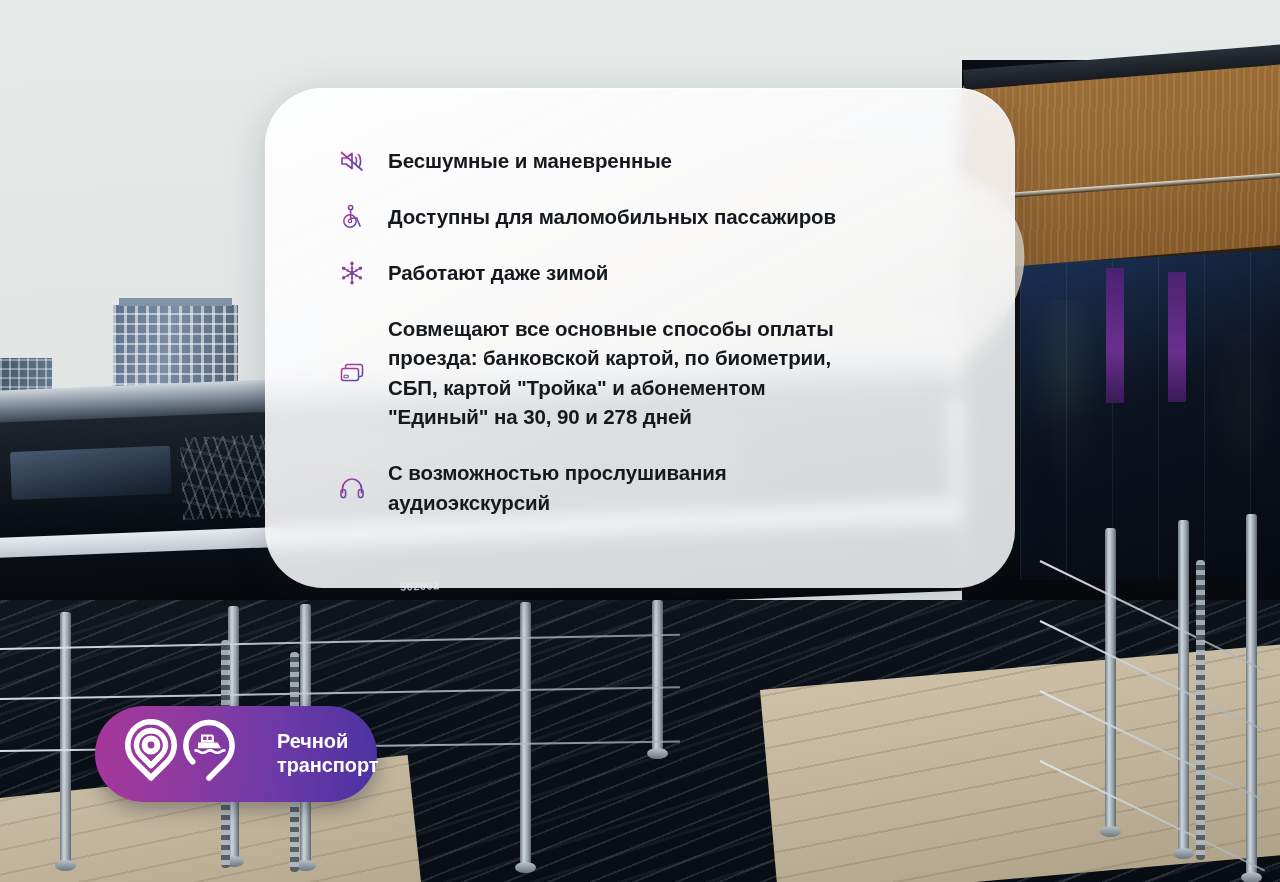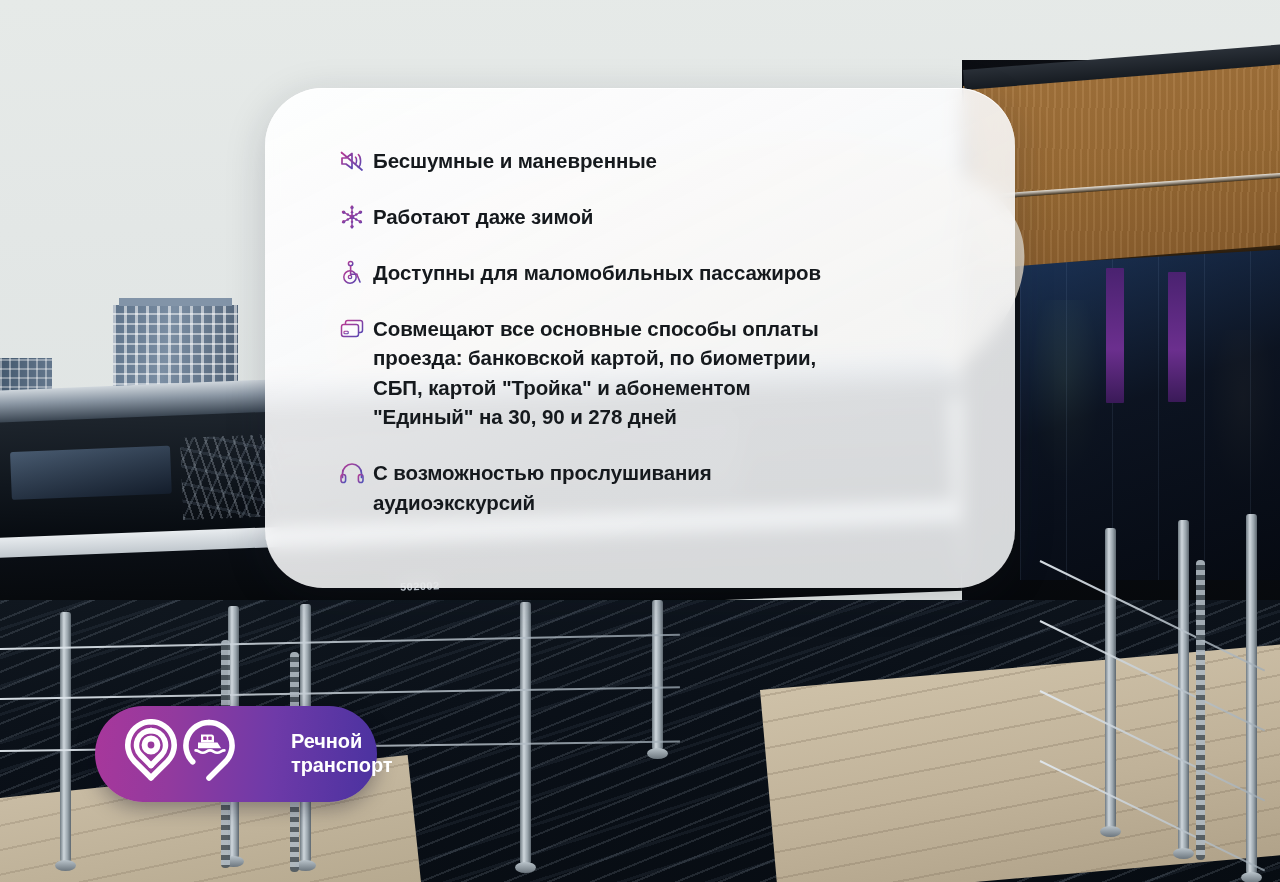--- a/index.html
+++ b/index.html
@@ -226,22 +226,22 @@
     box-shadow: 0 10px 40px rgba(20,30,45,.18), inset 0 1px 0 rgba(255,255,255,.85);
     overflow: hidden;
   }
   .card-inner {
     position: absolute;
     left: 72px; top: 58px; right: 40px;
   }
 
   .feature-row {
     display: flex;
-    align-items: flex-start;
-    gap: 6px;
+    align-items: center;
+    gap: 21px;
     margin-bottom: 26px;
   }
   .feature-row:last-child { margin-bottom: 0; }
   .feature-row.tall { margin-bottom: 27px; }
 
   .feat-icon {
     flex: 0 0 30px;
     width: 30px; height: 30px;
     margin-top: 0px;
     display: flex; align-items: center; justify-content: center;
@@ -270,21 +270,21 @@
     box-shadow: 0 6px 20px rgba(10,10,30,.35);
   }
   .logo-mark { flex: 0 0 auto; display:flex; align-items:center; }
   .logo-text {
     color: #ffffff;
     font-size: 20px;
     font-weight: 700;
     line-height: 1.18;
     letter-spacing: -.1px;
     white-space: pre-line;
-    margin-left: 14px;
+    margin-left: 0;
   }
 </style>
 </head>
 <body>
 
 <div class="stage">
 
   <div class="photo">
     <div class="sky"></div>
 
@@ -355,20 +355,39 @@
             </defs>
             <path d="M4 11h4l6-4.5v15L8 17H4z" stroke="url(#g1)" stroke-width="1.7" stroke-linejoin="round"></path>
             <path d="M17.5 10.2c1.4 1.1 1.4 5.5 0 6.6" stroke="url(#g1)" stroke-width="1.6" stroke-linecap="round"></path>
             <path d="M20.4 7.6c2.9 2.3 2.9 10.5 0 12.8" stroke="url(#g1)" stroke-width="1.6" stroke-linecap="round"></path>
             <path d="M3.5 5.5 L24 23" stroke="url(#g1)" stroke-width="1.7" stroke-linecap="round"></path>
           </svg>
         </span>
         <span class="feat-text">Бесшумные и маневренные</span>
       </div>
 
+
+      <div class="feature-row">
+        <span class="feat-icon">
+          <svg width="28" height="28" viewBox="0 0 28 28" fill="none">
+            <defs>
+              <linearGradient id="g3" x1="0" y1="0" x2="1" y2="1">
+                <stop offset="0%" stop-color="#b43a94"></stop>
+                  <stop offset="100%" stop-color="#5b46b0"></stop>
+              </linearGradient>
+            </defs>
+            <circle cx="12.6" cy="4.6" r="2.2" stroke="url(#g3)" stroke-width="1.5"></circle>
+            <path d="M12.6 7.6v7.6h6.2" stroke="url(#g3)" stroke-width="1.6" stroke-linecap="round" stroke-linejoin="round"></path>
+            <path d="M18.8 15.2 22 23" stroke="url(#g3)" stroke-width="1.6" stroke-linecap="round"></path>
+            <circle cx="12" cy="18" r="6.2" stroke="url(#g3)" stroke-width="1.5"></circle>
+            <circle cx="12" cy="18" r="1.7" stroke="url(#g3)" stroke-width="1.3"></circle>
+          </svg>
+        </span>
+        <span class="feat-text">Доступны для маломобильных пассажиров</span>
+      </div>
 
       <div class="feature-row">
         <span class="feat-icon">
           <svg width="28" height="28" viewBox="0 0 28 28" fill="none">
             <defs>
               <linearGradient id="g4" x1="0" y1="0" x2="1" y2="1">
                 <stop offset="0%" stop-color="#b43a94"></stop>
                   <stop offset="100%" stop-color="#5b46b0"></stop>
               </linearGradient>
             </defs>
@@ -388,39 +407,20 @@
               <circle cx="9.8" cy="11.6" r="1.25"></circle>
                 <circle cx="18.2" cy="16.4" r="1.25"></circle>
               <circle cx="18.2" cy="11.6" r="1.25"></circle>
                 <circle cx="9.8" cy="16.4" r="1.25"></circle>
             </g>
           </svg>
         </span>
         <span class="feat-text">Работают даже зимой</span>
       </div>
 
-      <div class="feature-row">
-        <span class="feat-icon">
-          <svg width="28" height="28" viewBox="0 0 28 28" fill="none">
-            <defs>
-              <linearGradient id="g3" x1="0" y1="0" x2="1" y2="1">
-                <stop offset="0%" stop-color="#b43a94"></stop>
-                  <stop offset="100%" stop-color="#5b46b0"></stop>
-              </linearGradient>
-            </defs>
-            <circle cx="12.6" cy="4.6" r="2.2" stroke="url(#g3)" stroke-width="1.5"></circle>
-            <path d="M12.6 7.6v7.6h6.2" stroke="url(#g3)" stroke-width="1.6" stroke-linecap="round" stroke-linejoin="round"></path>
-            <path d="M18.8 15.2 22 23" stroke="url(#g3)" stroke-width="1.6" stroke-linecap="round"></path>
-            <circle cx="12" cy="18" r="6.2" stroke="url(#g3)" stroke-width="1.5"></circle>
-            <circle cx="12" cy="18" r="1.7" stroke="url(#g3)" stroke-width="1.3"></circle>
-          </svg>
-        </span>
-        <span class="feat-text">Доступны для маломобильных пассажиров</span>
-      </div>
-
       <div class="feature-row tall">
         <span class="feat-icon">
           <svg width="28" height="28" viewBox="0 0 28 28" fill="none">
             <defs>
               <linearGradient id="g5" x1="0" y1="0" x2="1" y2="1">
                 <stop offset="0%" stop-color="#b43a94"></stop>
                   <stop offset="100%" stop-color="#5b46b0"></stop>
               </linearGradient>
             </defs>
             <rect x="7.5" y="5.5" width="17" height="12" rx="2.2" stroke="url(#g5)" stroke-width="1.5"></rect>

